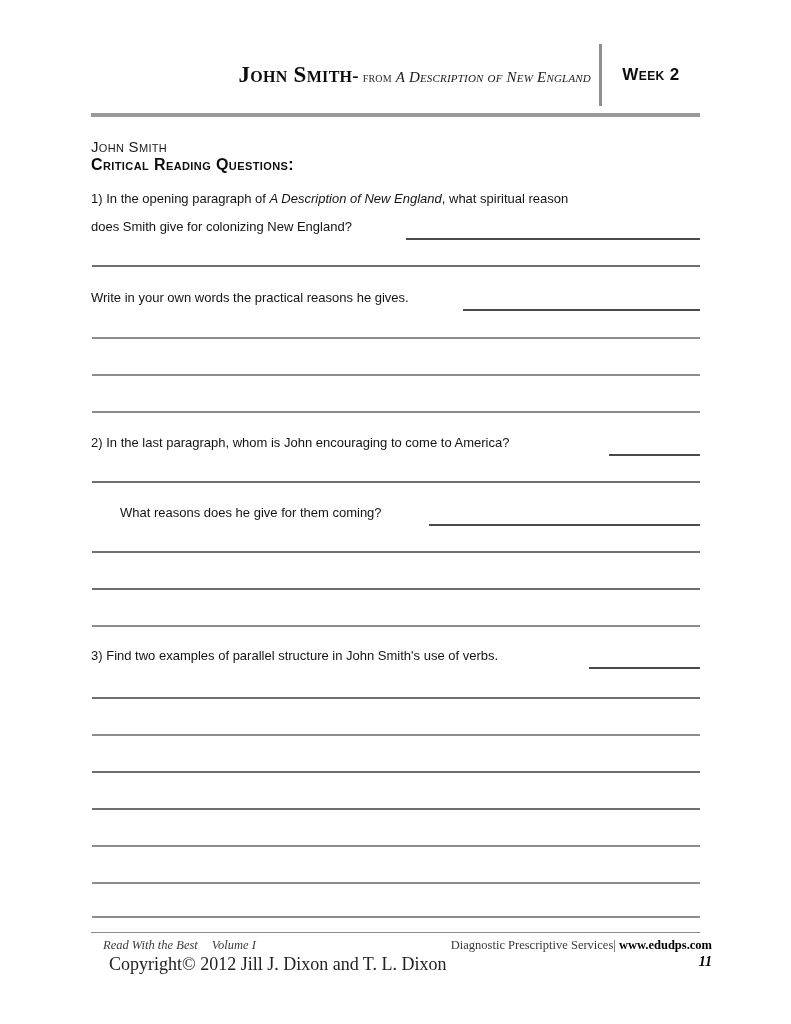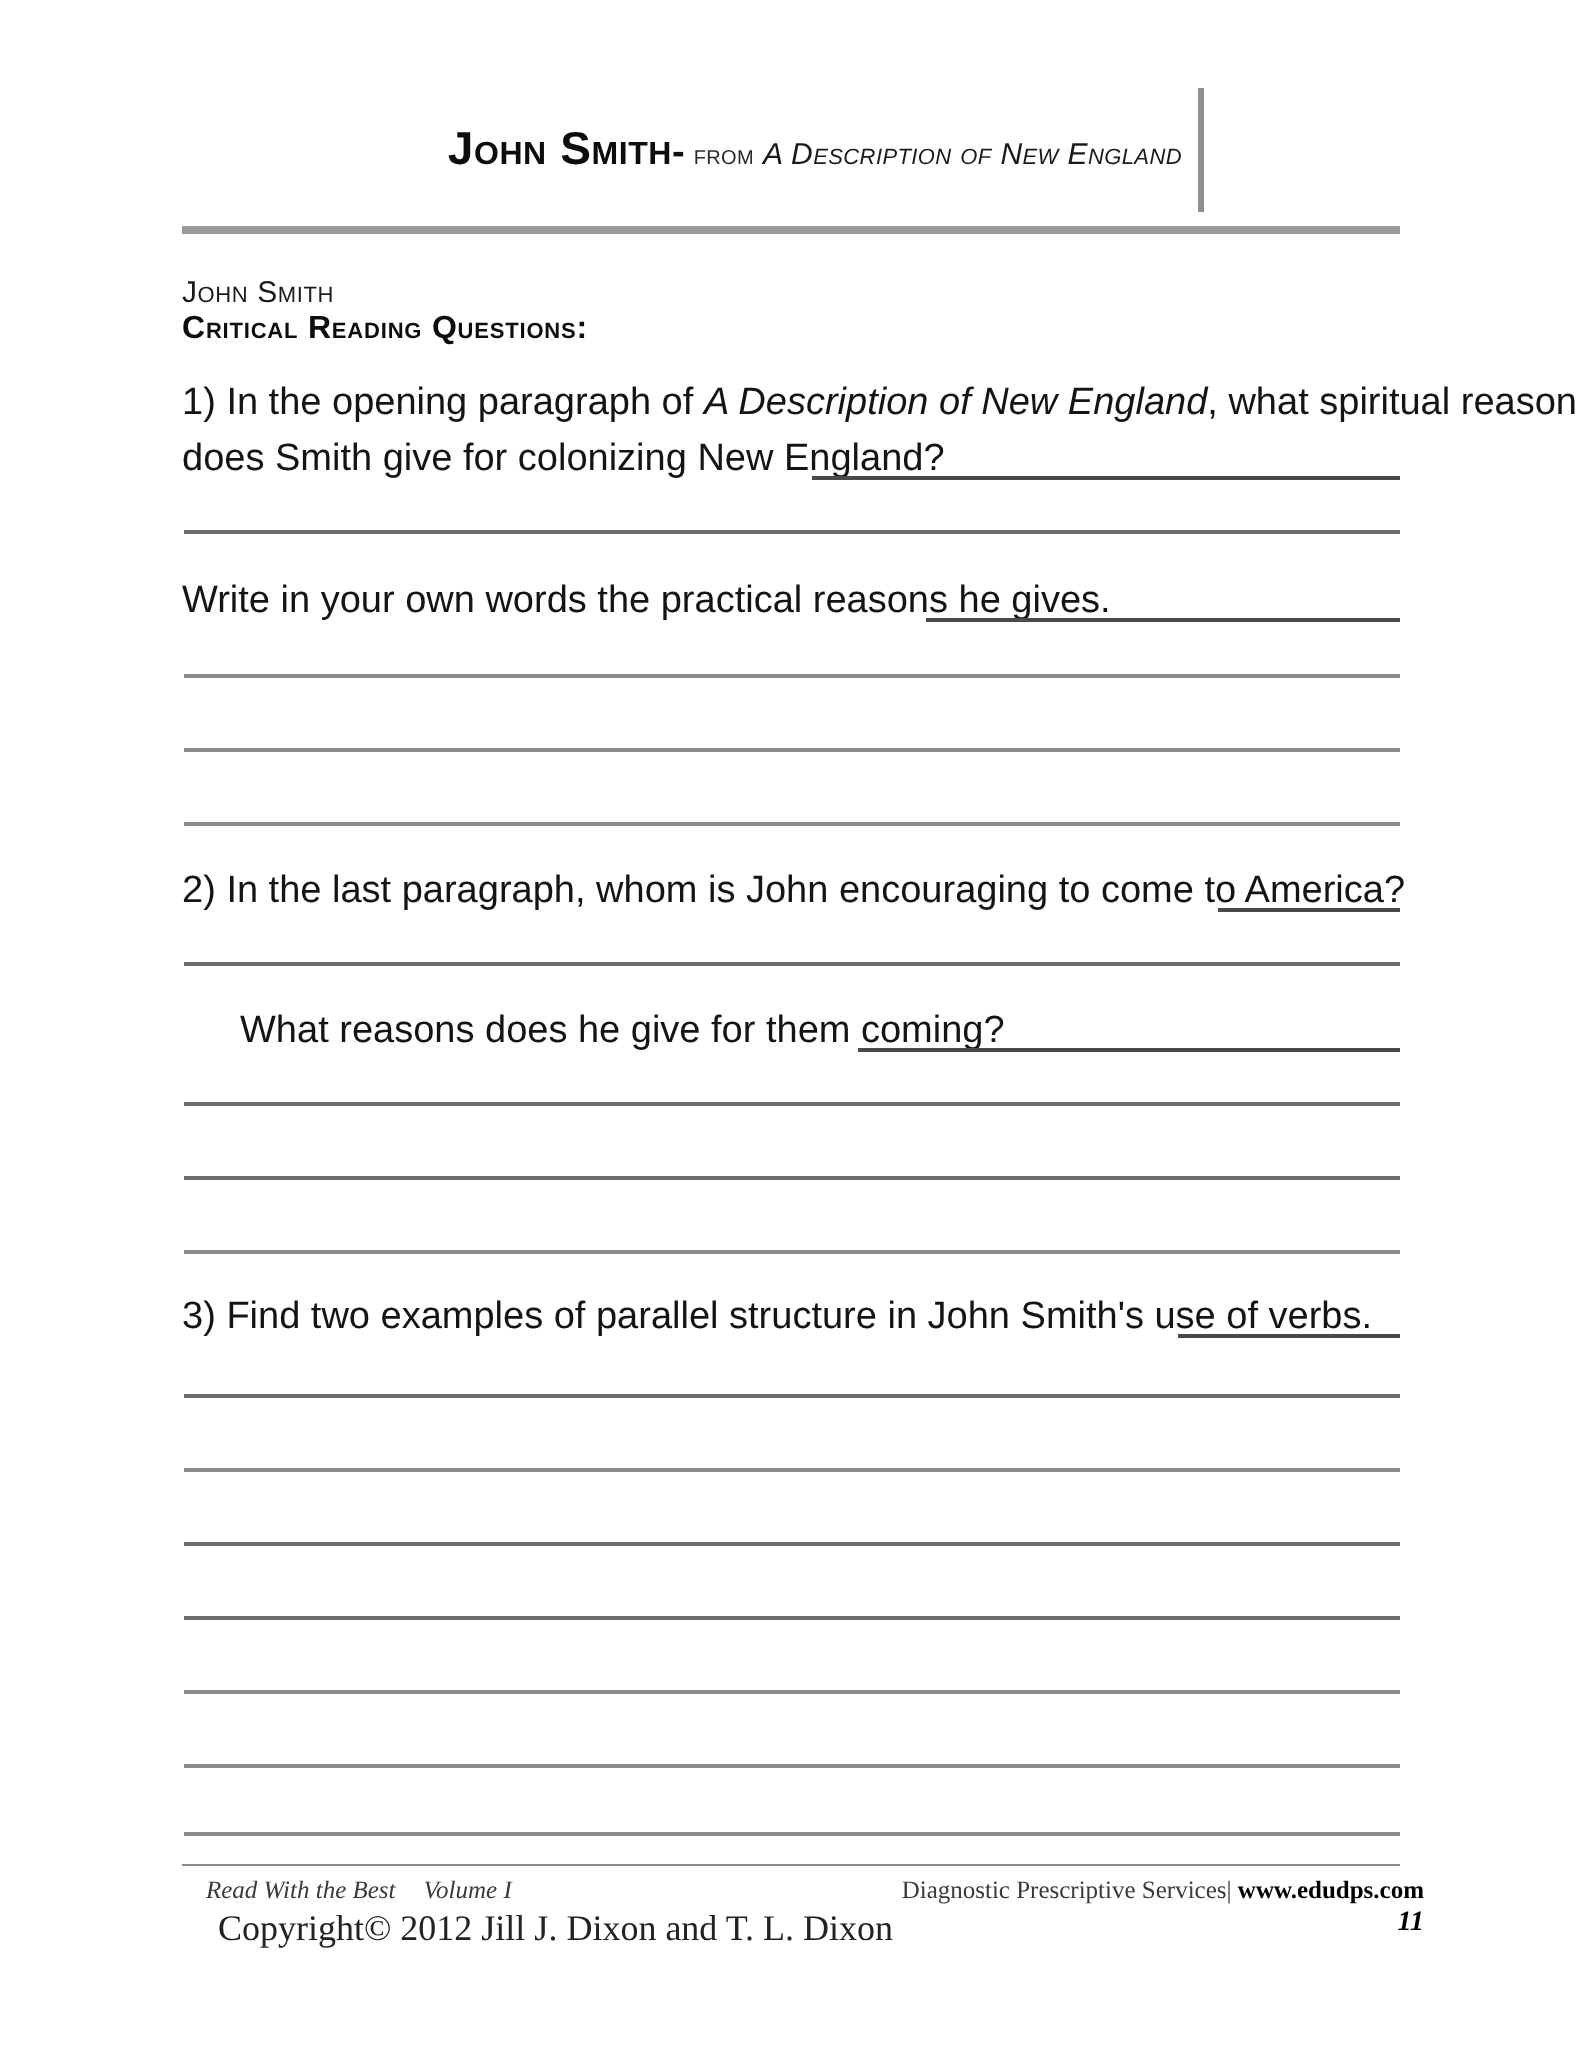--- a/index.html
+++ b/index.html
@@ -39,21 +39,21 @@
     padding-right: 8px;
     box-sizing: border-box;
     display: flex;
     flex-direction: column;
     justify-content: center;
     text-align: right;
   }
   .title-line {
     white-space: nowrap;
     line-height: 1.16;
-    font-family: Liberation Sans, sans-serif;
+    font-family: Liberation Serif, serif;
     font-variant: small-caps;
   }
   .title-name {
     font-size: 23px;
     font-weight: bold;
     letter-spacing: 0.3px;
     color: #0d0d0d;
   }
   .title-dash {
     font-size: 19px;
@@ -116,21 +116,21 @@
     font-size: 16px;
     font-weight: bold;
     letter-spacing: 0.4px;
     color: #0d0d0d;
   }
 
   
   .qtext {
     position: absolute;
     left: 91px;
-    font-size: 19px;
+    font-size: 13px;
     line-height: 1.0;
     color: #141414;
     white-space: nowrap;
   }
   .qtext i {
     font-style: italic;
   }
 
   
   .rule {
@@ -221,20 +221,21 @@
         <span class="title-name">John Smith</span><span class="title-dash">-</span>
         <span class="title-from">from</span>
         <span class="title-work">A Description of New England</span>
       </div>
 
 
     </div>
 
     <div class="header-divider"></div>
 
+    <div class="header-week">Week 2</div>
   </div>
 
   <div class="header-rule"></div>
 
   <div class="section-author">John Smith</div>
   <div class="section-heading">Critical Reading Questions:</div>
 
   <div class="qtext" style="top:192px;">
     <span>1)</span>
     <span>In the opening paragraph of </span><i>A Description of New England</i><span>, what spiritual reason</span>

